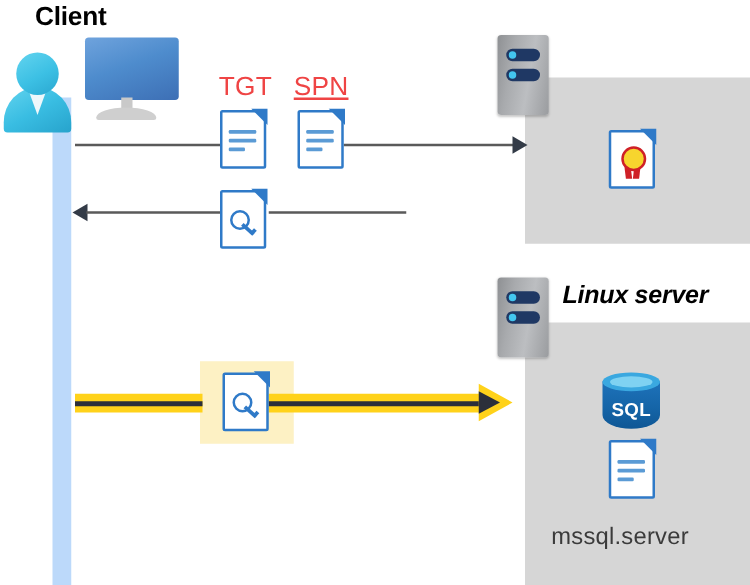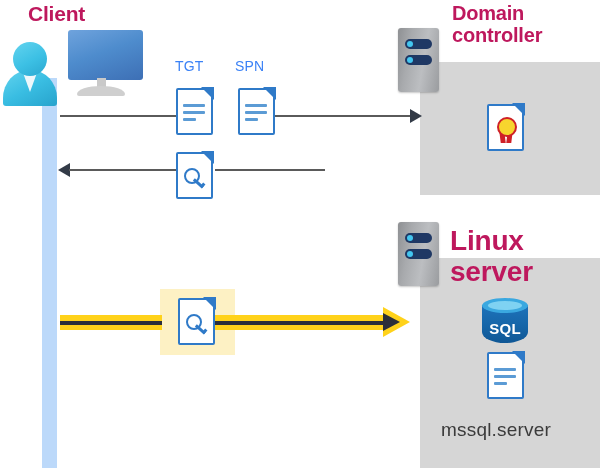--- a/index.html
+++ b/index.html
@@ -5,26 +5,26 @@
   html,body{margin:0;padding:0;background:#ffffff;}
   body{
     width:600px;height:468px;position:relative;overflow:hidden;
     font-family:"Liberation Sans","DejaVu Sans",sans-serif;
     -webkit-font-smoothing:antialiased;
   }
   .abs{position:absolute;}
 
   
   .title{
-    font-weight:bold;color:#be185d;line-height:1.12;
+    font-weight:bold;color:#000000;line-height:1.12;
     letter-spacing:-0.2px;
   }
   #client-title{left:28px;top:2px;font-size:21px;}
   #dc-title{left:452px;top:2px;font-size:20px;width:140px;}
-  #linux-title{left:450px;top:225px;font-size:28px;}
+  #linux-title{left:450px;top:225px;font-size:20px;font-style:italic;}
 
   
   #lifeline{left:42px;top:78px;width:15px;height:390px;background:#bcd9fa;}
 
   
   .panel{background:#d6d6d6;}
   #dc-panel{left:420px;top:62px;width:180px;height:133px;}
   #linux-panel{left:420px;top:258px;width:180px;height:210px;}
 
   
@@ -83,24 +83,24 @@
   .doc .ln{position:absolute;height:3.2px;background:#5b9bd5;border-radius:1px;}
   .doc .ln.a{left:7px;top:16px;width:22px;}
   .doc .ln.b{left:7px;top:23px;width:22px;}
   .doc .ln.c{left:7px;top:30px;width:13px;}
 
   #doc-tgt{left:176px;top:88px;}
   #doc-spn{left:238px;top:88px;}
   #doc-keytab{left:487px;top:352px;}
 
   .doc-label{
-    position:absolute;font-size:14px;color:#3b82f6;letter-spacing:.2px;
+    position:absolute;font-size:21px;color:#ef4444;letter-spacing:.2px;
   }
   #label-tgt{left:175px;top:58px;}
-  #label-spn{left:235px;top:58px;}
+  #label-spn{left:235px;top:58px;text-decoration:underline;}
   #label-keytab{left:441px;top:419px;font-size:19px;color:#3b3b3b;}
 
   
   .keydoc{position:absolute;width:37px;height:47px;}
   .keydoc .body{
     position:absolute;inset:0;background:#ffffff;border:2.6px solid #2f7ac8;border-radius:2px;
   }
   .keydoc .fold{
     position:absolute;right:-1px;top:-1px;width:0;height:0;
     border-left:13px solid transparent;border-top:13px solid #2f7ac8;
@@ -209,21 +209,21 @@
 <div class="abs" id="lifeline"></div>
 
 <div class="abs title" id="client-title">Client</div>
 <div class="abs" id="monitor-screen"></div>
 <div class="abs" id="monitor-neck"></div>
 <div class="abs" id="monitor-base"></div>
 <div class="abs" id="person-body"></div>
 <div class="abs" id="person-collar"></div>
 <div class="abs" id="person-head"></div>
 
-<div class="abs title" id="dc-title"><span>Domain</span><br><span>controller</span></div>
+<div class="abs title" id="dc-title"><br></div>
 
 <div class="abs server" id="dc-server">
   <div class="pill p1"></div>
   <div class="pill p2"></div>
 </div>
 
 <div class="abs" id="cert-doc">
   <div class="body"></div>
   <div class="fold"></div>
   <div class="rib l"></div>

